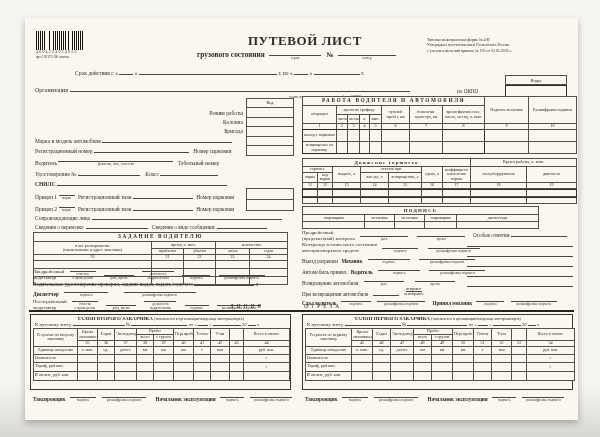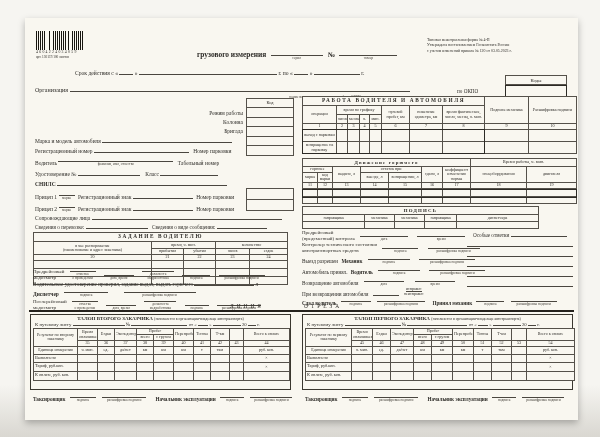--- a/index.html
+++ b/index.html
@@ -34,23 +34,24 @@
 
 <div class="page">
 <div class="paper">
 
   <div class="r" style="left:11px;top:13px">
     <div class="barcode"></div>
     <div style="font-size:3.8px;letter-spacing:1.3px">4604224034059</div>
     <div style="font-size:3.4px">арт. 130137/100 листов</div>
   </div>
 
+  <div class="r ctr" style="left:140px;top:15px;width:280px;font-size:13px;font-weight:bold;letter-spacing:.6px">ПУТЕВОЙ ЛИСТ</div>
 
   <div class="r" style="left:172px;top:33px">
-    <span class="b" style="font-size:7.4px">грузового измерения</span>
+    <span class="b" style="font-size:7.4px">грузового состояния</span>
     <span class="stk" style="margin-left:3px">
           <span class="bl" style="width:52px"></span>
           <span class="sub">серия</span>
         </span>
     <span class="b" style="font-size:7px;margin-left:4px">№</span>
     <span class="stk" style="margin-left:3px">
           <span class="bl" style="width:58px"></span>
           <span class="sub">номер</span>
         </span>
   </div>

